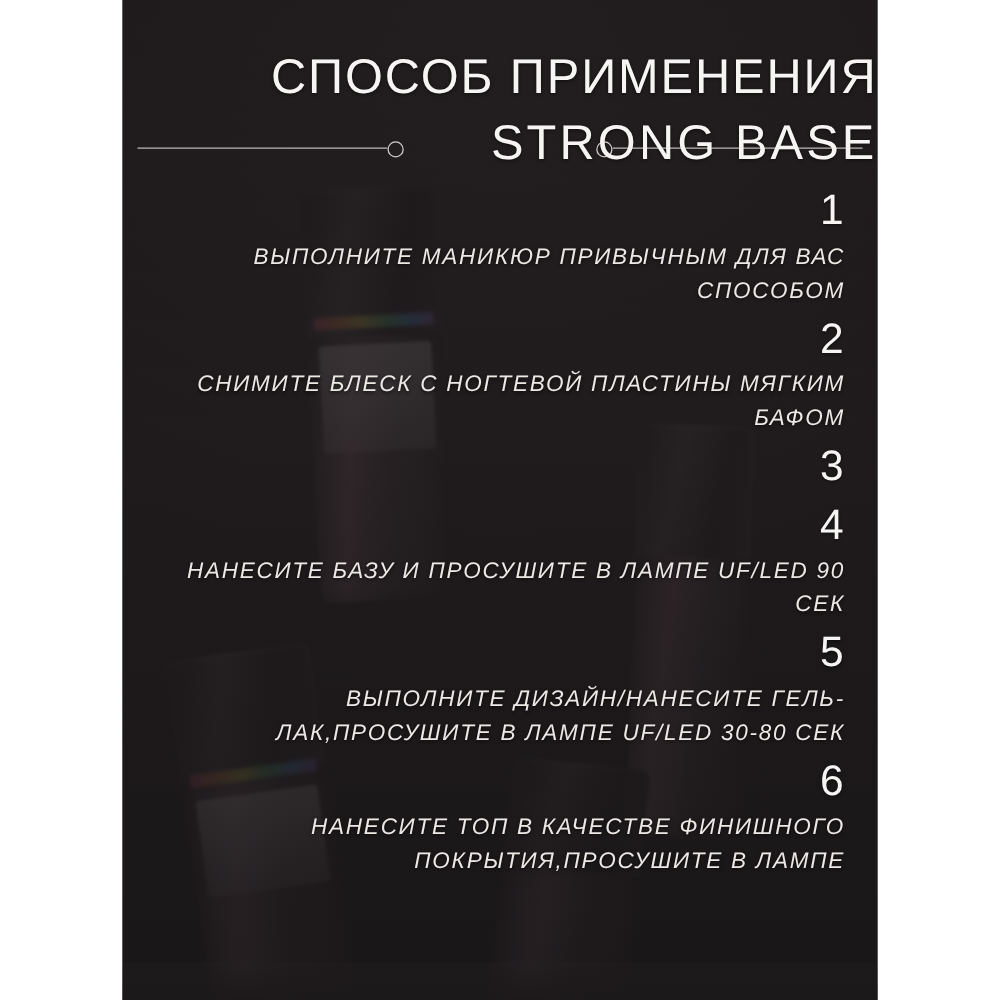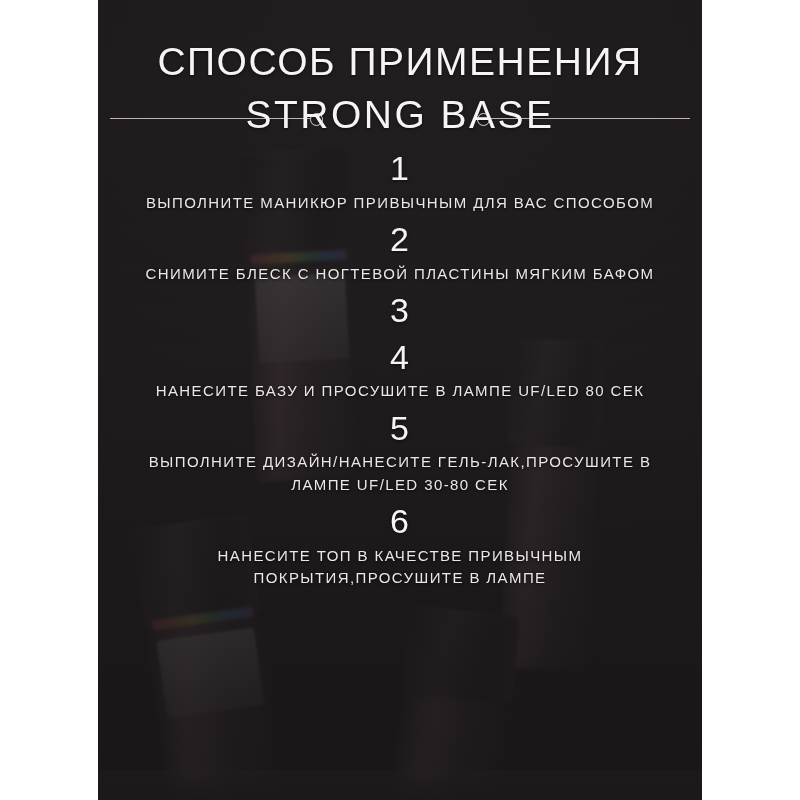--- a/index.html
+++ b/index.html
@@ -116,21 +116,21 @@
     left: 0; right: 0; bottom: 0;
     height: 30px;
     background: linear-gradient(180deg, rgba(120,110,112,0.25), rgba(40,36,38,0.9));
   }
 
   
   .content {
     position: absolute;
     inset: 0;
     color: #f3f0ef;
-    text-align: center;
+    text-align: right;
   }
 
   .title-wrap {
     padding-top: 36px;
   }
   .title-line {
     font-size: 39px;
     letter-spacing: 1.5px;
     font-weight: 400;
     line-height: 1.35;
@@ -169,26 +169,27 @@
     padding: 0 26px 4px 26px;
   }
   .step-num {
     font-size: 34px;
     line-height: 1.25;
     letter-spacing: 1px;
     color: #f7f5f4;
     text-shadow: 0 1px 3px rgba(0,0,0,0.55);
   }
   .step-text {
-    font-size: 15px;
+    font-size: 18px;
     letter-spacing: 1.4px;
     line-height: 1.5;
     color: #ece8e6;
     text-shadow: 0 1px 3px rgba(0,0,0,0.65);
     margin-top: 2px;
+    font-style: italic;
   }
 </style>
 </head>
 <body>
 
 <div class="canvas">
 
   <div class="card">
 
     <div class="photo">
@@ -240,29 +241,29 @@
           <div class="step-num">2</div>
           <div class="step-text">СНИМИТЕ БЛЕСК С НОГТЕВОЙ ПЛАСТИНЫ МЯГКИМ БАФОМ</div>
         </div>
 
         <div class="step">
           <div class="step-num">3</div>
         </div>
 
         <div class="step">
           <div class="step-num">4</div>
-          <div class="step-text">НАНЕСИТЕ БАЗУ И ПРОСУШИТЕ В ЛАМПЕ UF/LED 80 СЕК</div>
+          <div class="step-text">НАНЕСИТЕ БАЗУ И ПРОСУШИТЕ В ЛАМПЕ UF/LED 90 СЕК</div>
         </div>
 
         <div class="step">
           <div class="step-num">5</div>
           <div class="step-text">ВЫПОЛНИТЕ ДИЗАЙН/НАНЕСИТЕ ГЕЛЬ-ЛАК,ПРОСУШИТЕ В ЛАМПЕ UF/LED 30-80 СЕК</div>
         </div>
 
         <div class="step">
           <div class="step-num">6</div>
-          <div class="step-text">НАНЕСИТЕ ТОП В КАЧЕСТВЕ ПРИВЫЧНЫМ ПОКРЫТИЯ,ПРОСУШИТЕ В ЛАМПЕ</div>
+          <div class="step-text">НАНЕСИТЕ ТОП В КАЧЕСТВЕ ФИНИШНОГО ПОКРЫТИЯ,ПРОСУШИТЕ В ЛАМПЕ</div>
         </div>
 
       </div>
     </div>
   </div>
 </div>
 
 </body></html>

